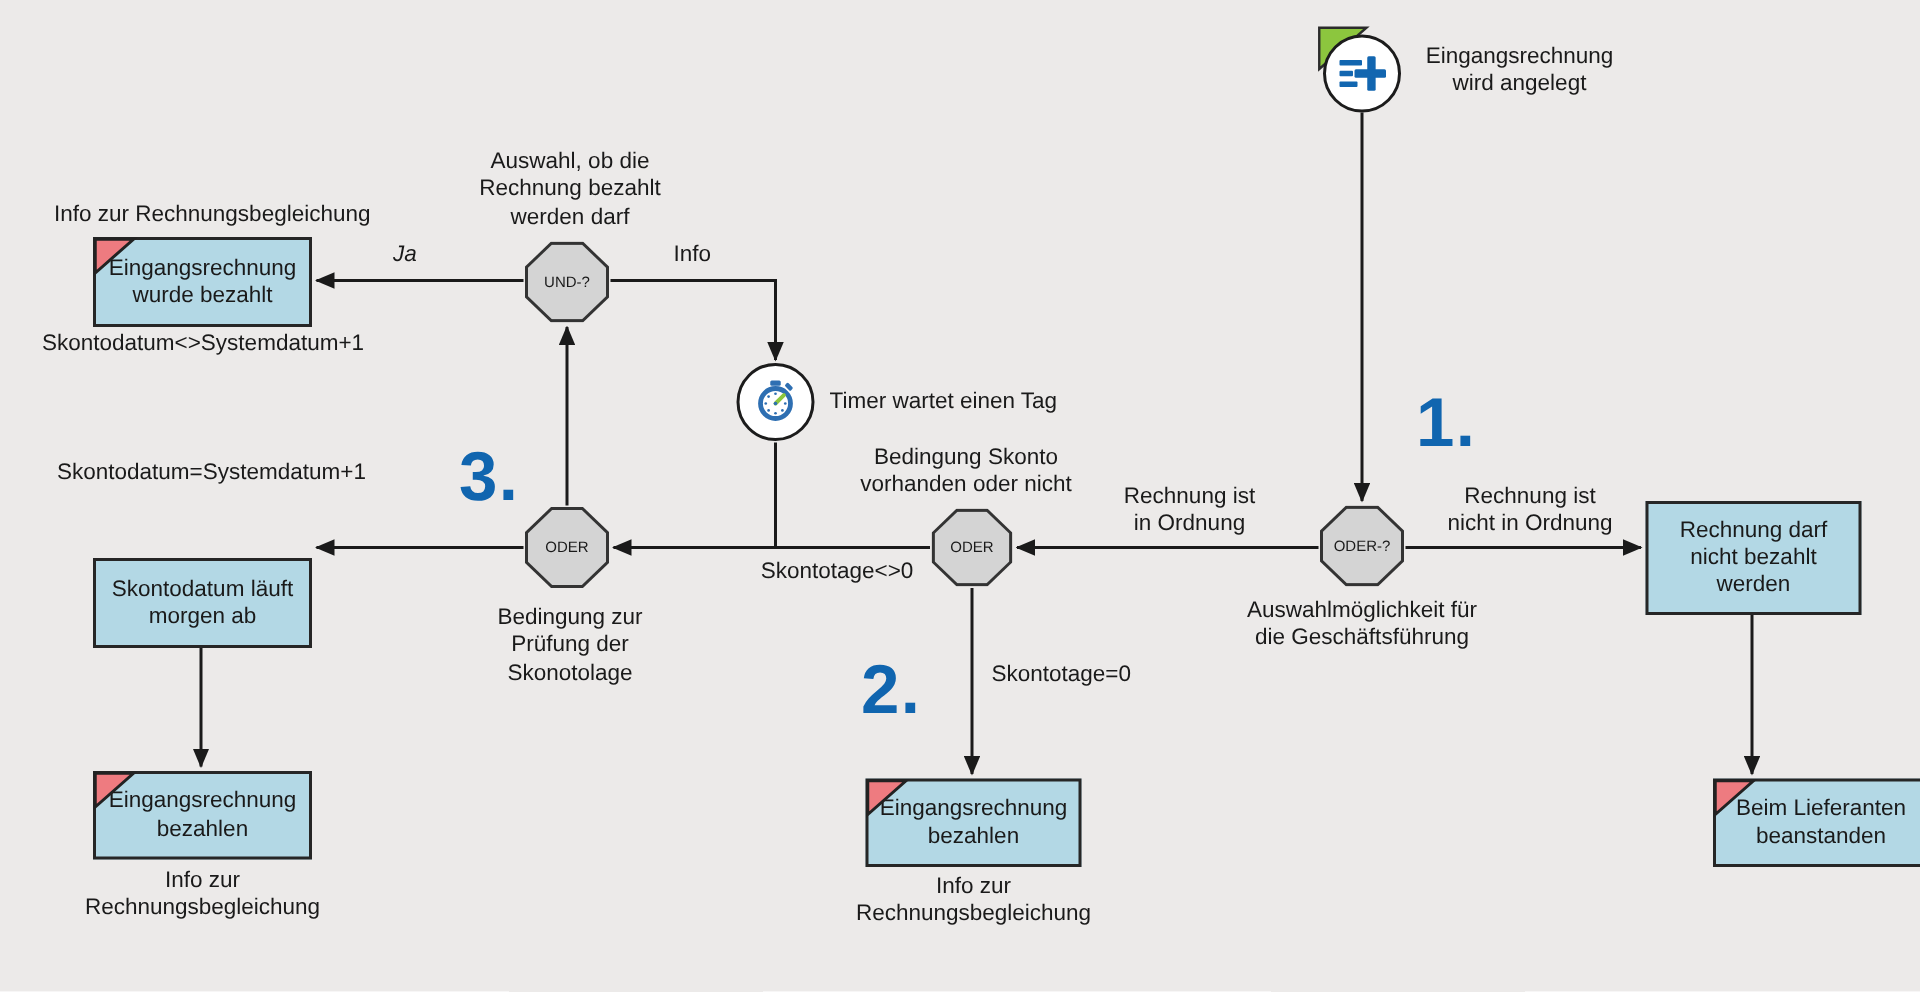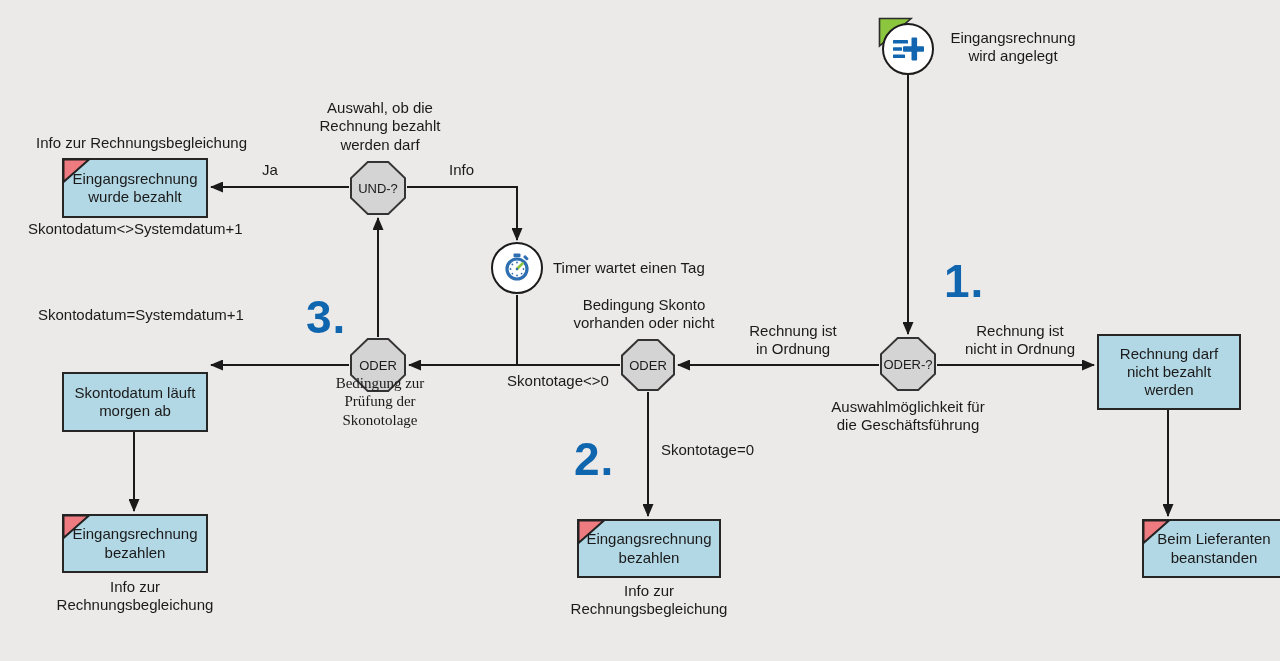--- a/index.html
+++ b/index.html
@@ -26,21 +26,21 @@
   }
   .box .box-label { font-size:15px; line-height:1.22; white-space:pre-line; }
   .flag { position:absolute; top:-2px; left:-2px; }
 
   .octagon { position:absolute; z-index:2; }
   .oct-b { position:absolute; left:0; top:0; right:0; bottom:0; background:#333333;
     clip-path:polygon(31% 0,69% 0,100% 31%,100% 69%,69% 100%,31% 100%,0 69%,0 31%); }
   .oct-f { position:absolute; left:2px; top:2px; right:2px; bottom:2px; background:#D4D4D4;
     clip-path:polygon(31% 0,69% 0,100% 31%,100% 69%,69% 100%,31% 100%,0 69%,0 31%); }
   .oct-t { position:absolute; left:0; top:0; right:0; bottom:0;
-    display:flex; align-items:center; justify-content:center; font-size:13px; }
+    display:flex; align-items:center; justify-content:center; font-size:10px; }
 
   .circle {
     position:absolute; width:52px; height:52px; border-radius:50%;
     background:#ffffff; border:2px solid #1c1c1c; box-sizing:border-box;
     display:flex; align-items:center; justify-content:center; z-index:2;
   }
   .tri-green { position:absolute; z-index:1; }
 </style>
 </head>
 <body>
@@ -133,21 +133,21 @@
 bezahlen</span>
   </div>
   <div class="lbl" style="left:563px; top:582px; width:172px;">Info zur
 Rechnungsbegleichung</div>
 
   <div class="octagon" style="left:350px; top:338px; width:56px; height:54px;">
     <div class="oct-b"></div>
       <div class="oct-f"></div>
     <div class="oct-t">ODER</div>
   </div>
-  <div class="lbl" style="left:322px; top:374px; width:116px;font-family:Liberation Serif, serif;">Bedingung zur
+  <div class="lbl" style="left:322px; top:403px; width:116px;">Bedingung zur
 Prüfung der
 Skonotolage</div>
 
   <div class="lbl left" style="left:38px; top:306px;">Skontodatum=Systemdatum+1</div>
   <div class="box" style="left:62px; top:336px; width:146px; height:60px;margin-top:36px;">
     <span class="box-label">Skontodatum läuft
 morgen ab</span>
   </div>
 
   <div class="box" style="left:62px; top:514px; width:146px; height:59px;">
@@ -161,21 +161,21 @@
 Rechnungsbegleichung</div>
 
   <div class="octagon" style="left:350px; top:161px; width:56px; height:54px;">
     <div class="oct-b"></div>
       <div class="oct-f"></div>
     <div class="oct-t">UND-?</div>
   </div>
   <div class="lbl" style="left:318px; top:99px; width:124px;">Auswahl, ob die
 Rechnung bezahlt
 werden darf</div>
-  <div class="lbl left" style="left:262px; top:161px;">Ja</div>
+  <div class="lbl left" style="left:262px; top:161px;font-style:italic;">Ja</div>
   <div class="lbl left" style="left:449px; top:161px;">Info</div>
 
   <div class="lbl left" style="left:36px; top:134px;">Info zur Rechnungsbegleichung</div>
   <div class="box" style="left:62px; top:158px; width:146px; height:60px;">
     <svg class="flag" width="30" height="27">
       <polygon points="1.5,1.5 27,1.5 1.5,24" fill="#EE7B80" stroke="#222" stroke-width="2"></polygon>
     </svg>
     <span class="box-label">Eingangsrechnung
 wurde bezahlt</span>
   </div>

